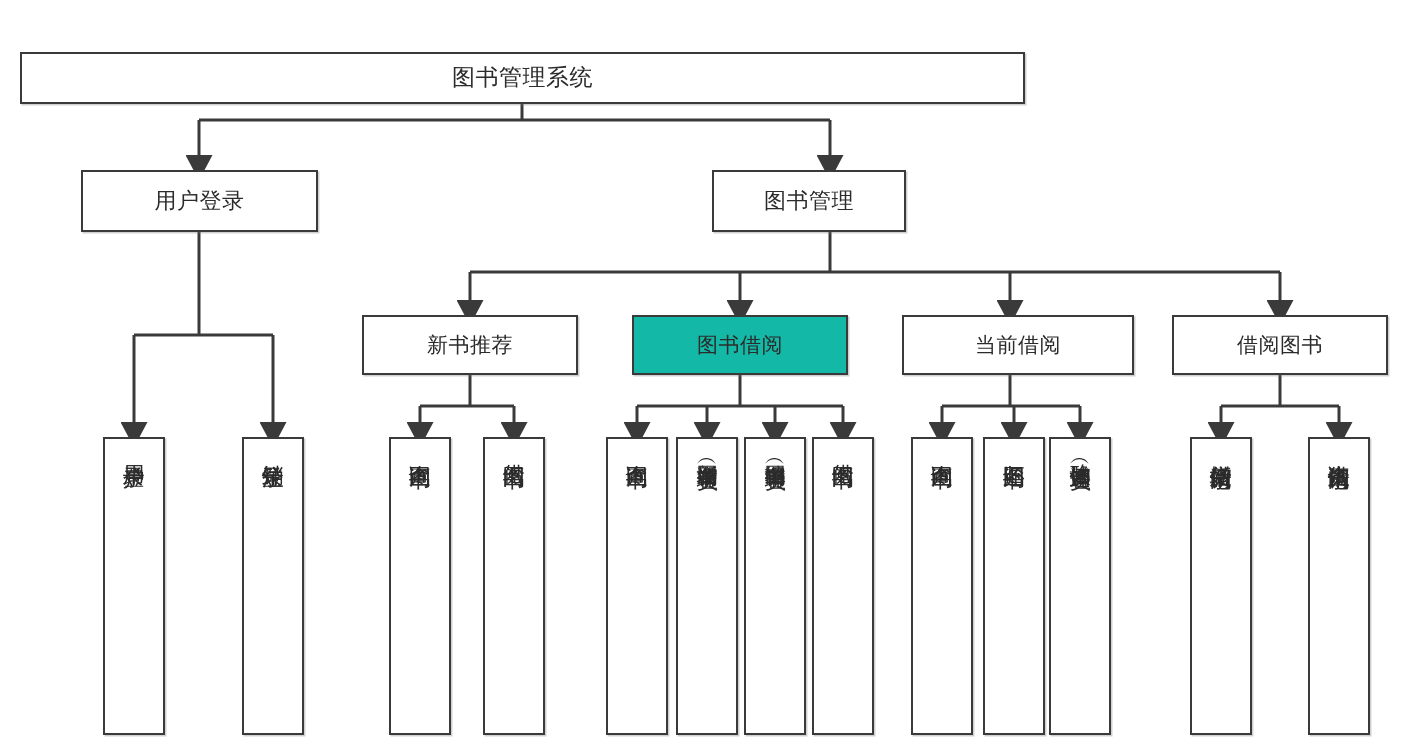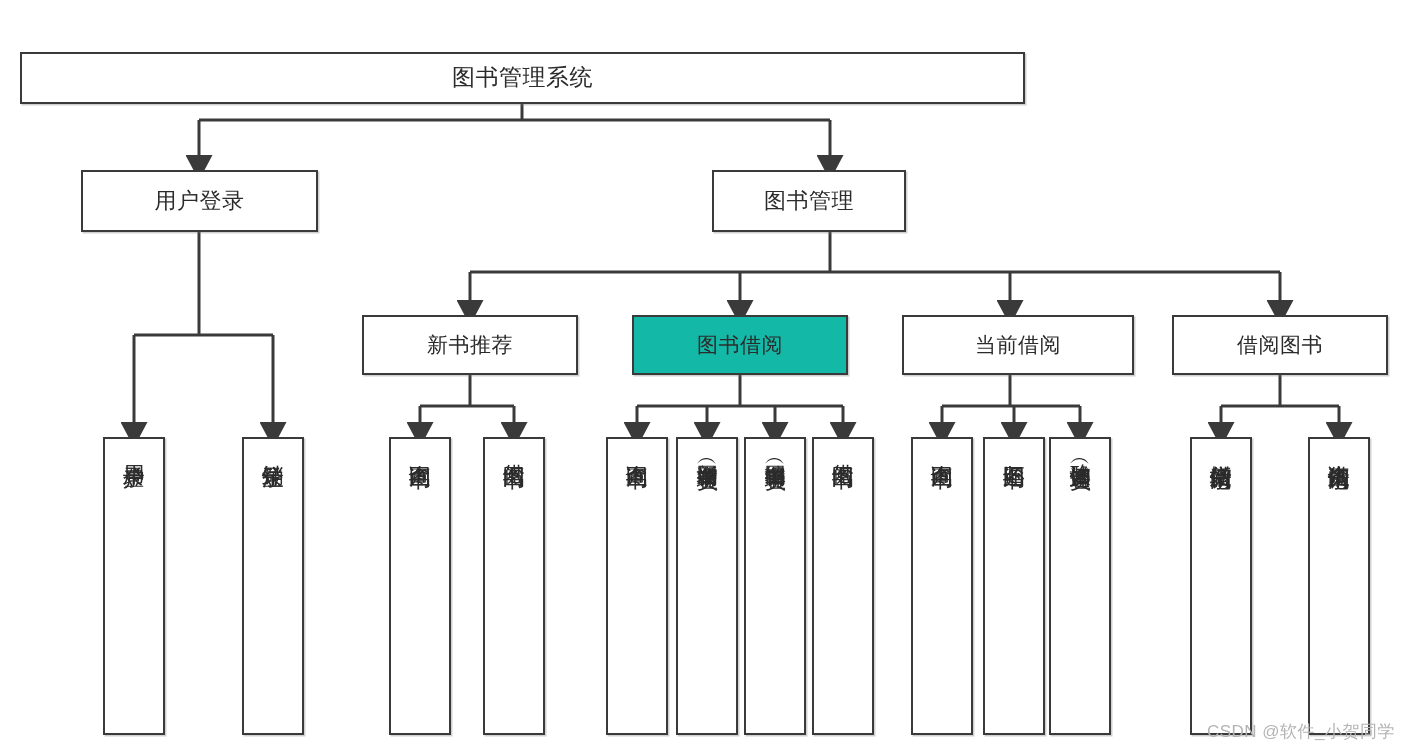--- a/index.html
+++ b/index.html
@@ -183,14 +183,13 @@
   <div class="node leaf tall" style="left: 1049px; top: 437px; width: 62px; height: 298px; border-color: rgb(58, 58, 58); background: rgb(255, 255, 255); color: rgb(43, 43, 43);">
     <span class="cap">确认归还（管理员）</span>
   </div>
   <div class="node leaf" style="left: 1190px; top: 437px; width: 62px; height: 298px; border-color: rgb(58, 58, 58); background: rgb(255, 255, 255); color: rgb(43, 43, 43);">
     <span class="cap">新增借阅记录</span>
   </div>
   <div class="node leaf" style="left: 1308px; top: 437px; width: 62px; height: 298px; border-color: rgb(58, 58, 58); background: rgb(255, 255, 255); color: rgb(43, 43, 43);">
     <span class="cap">查询借阅记录</span>
   </div>
 
-  <div class="watermark" style="color: rgb(180, 180, 180);">CSDN @软件_小贺同学</div>
 </div>
 
 </body></html>

